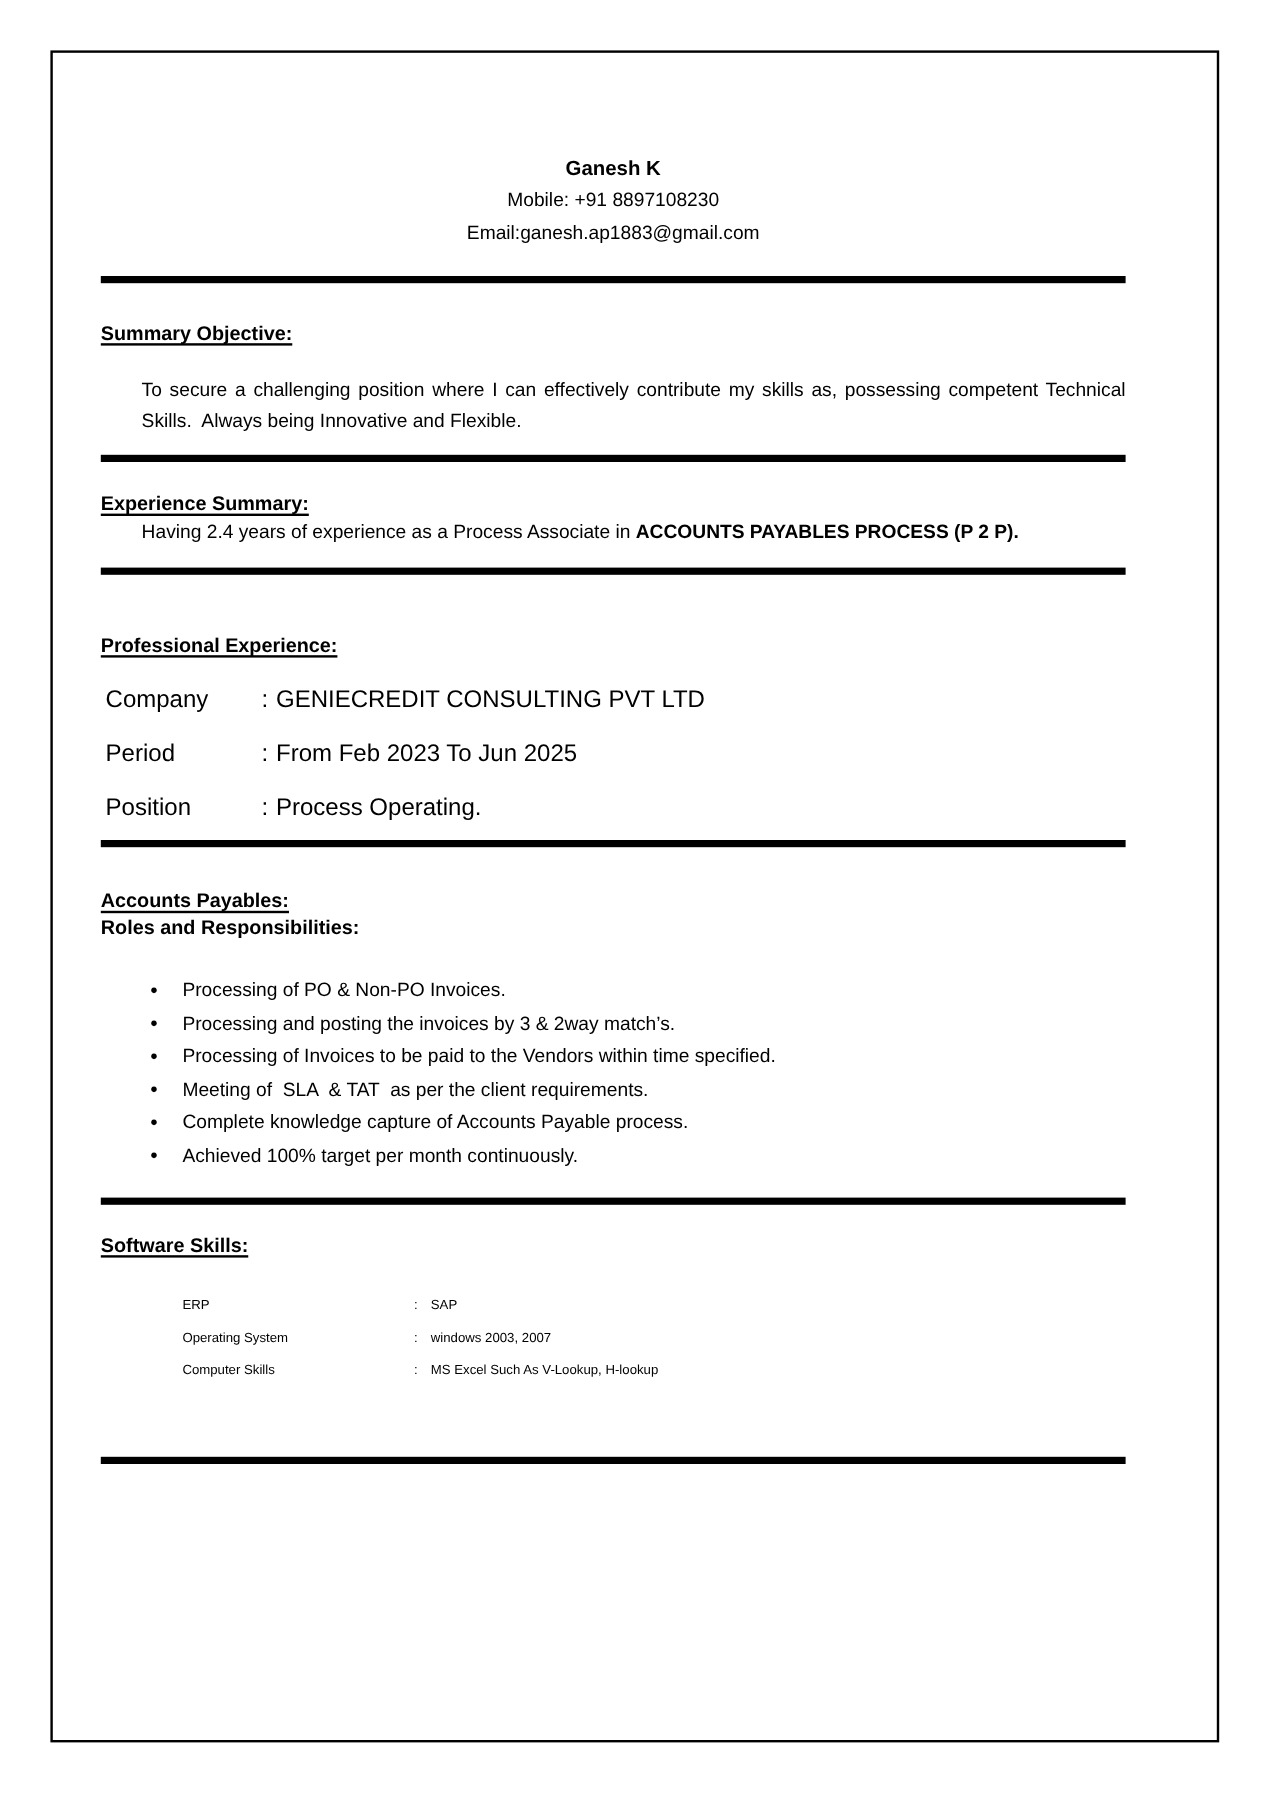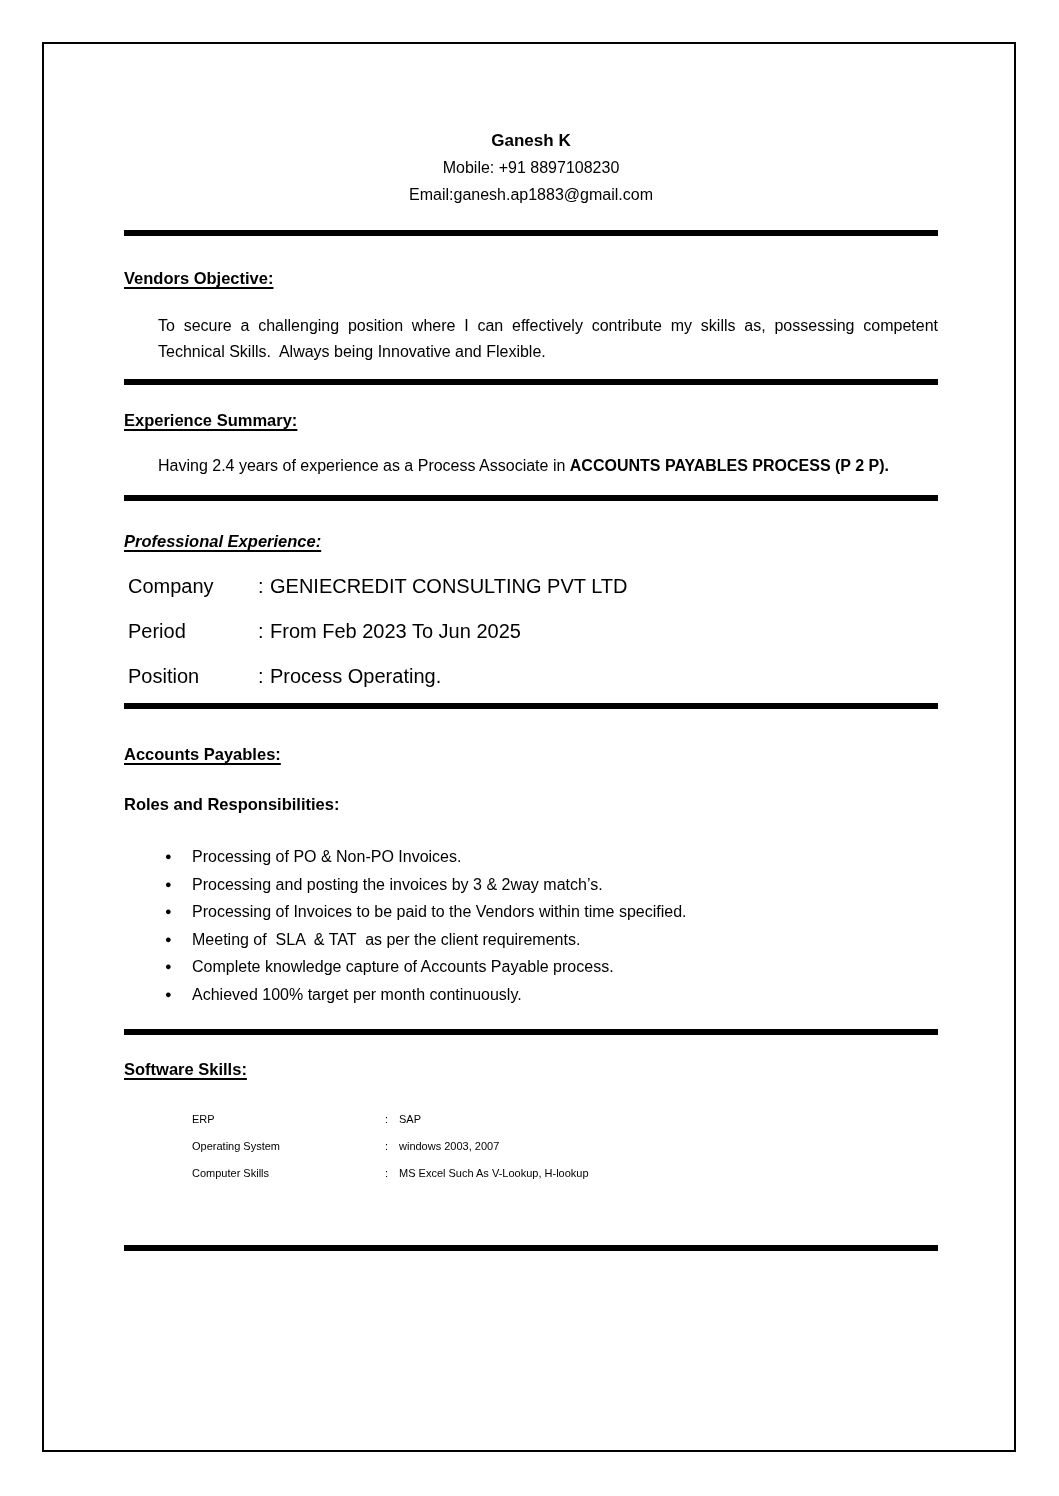--- a/index.html
+++ b/index.html
@@ -19,21 +19,21 @@
   .page {
     position: absolute;
     left: 42px;
     top: 42px;
     width: 974px;
     height: 1410px;
     border: 2px solid #000000;
     background: #ffffff;
   }
   .content {
-    padding: 0 76px 0 80px;
+    padding: 0 76px 0 40px;
   }
   
   .header { text-align: center; margin-top: 84px; }
   .name { font-size: 17px; font-weight: bold; line-height: 26px; }
   .contact-line { font-size: 16px; line-height: 27px; }
   
   .rule {
     height: 6px;
     background: #000000;
     border: none;
@@ -48,55 +48,53 @@
   .heading {
     font-size: 16.5px;
     font-weight: bold;
     text-decoration: underline;
     text-decoration-thickness: 1.5px;
     text-underline-offset: 3px;
     line-height: 22px;
   }
   .h-co { margin-top: 31px; }
   .h-es { margin-top: 24px; }
-  .h-pe { margin-top: 29px; font-style: italic; }
+  .h-pe { margin-top: 48px; }
   .h-ap { margin-top: 34px; }
   .h-ss { margin-top: 23px; }
   
   .co-body {
     margin-top: 24px;
     padding-left: 34px;
     font-size: 16px;
     line-height: 26px;
     text-align: justify;
     white-space: pre-wrap;
   }
   .es-body {
-    margin-top: 22px;
     padding-left: 34px;
     font-size: 16px;
     line-height: 26px;
     white-space: pre-wrap;
   }
   .es-bold { font-weight: bold; }
   
   .pe-rows { margin-top: 5px; }
   .pe-row {
     display: flex;
     margin-top: 23px;
     font-size: 20px;
     line-height: 22px;
   }
   .pe-label { width: 134px; padding-left: 4px; flex: none; }
   .pe-sep { width: 12px; flex: none; }
   .pe-value { white-space: pre-wrap; }
   .pe-value-bold { font-weight: normal; }
   
   .sub-heading {
-    margin-top: 28px;
     font-size: 16.5px;
     font-weight: bold;
     line-height: 22px;
   }
   .bullets { margin-top: 28px; list-style: none; }
   .bullet-item {
     display: flex;
     font-size: 16px;
     line-height: 27.5px;
   }
@@ -127,21 +125,21 @@
     <div class="content">
 
       <div class="header">
         <div class="name">Ganesh K</div>
         <div class="contact-line">Mobile: +91 8897108230</div>
         <div class="contact-line">Email:ganesh.ap1883@gmail.com</div>
       </div>
 
       <div class="rule rule-1"></div>
 
-      <div class="heading h-co">Vendors Objective:</div>
+      <div class="heading h-co">Summary Objective:</div>
       <div class="co-body">To secure a challenging position where I can effectively contribute my skills as, possessing competent Technical Skills.  Always being Innovative and Flexible.</div>
 
       <div class="rule rule-2"></div>
 
       <div class="heading h-es">Experience Summary:</div>
       <div class="es-body"><span>Having 2.4 years of experience as a Process Associate in </span><span class="es-bold">ACCOUNTS PAYABLES PROCESS (P 2 P).</span></div>
 
       <div class="rule rule-3"></div>
 
       <div class="heading h-pe">Professional Experience:</div>

